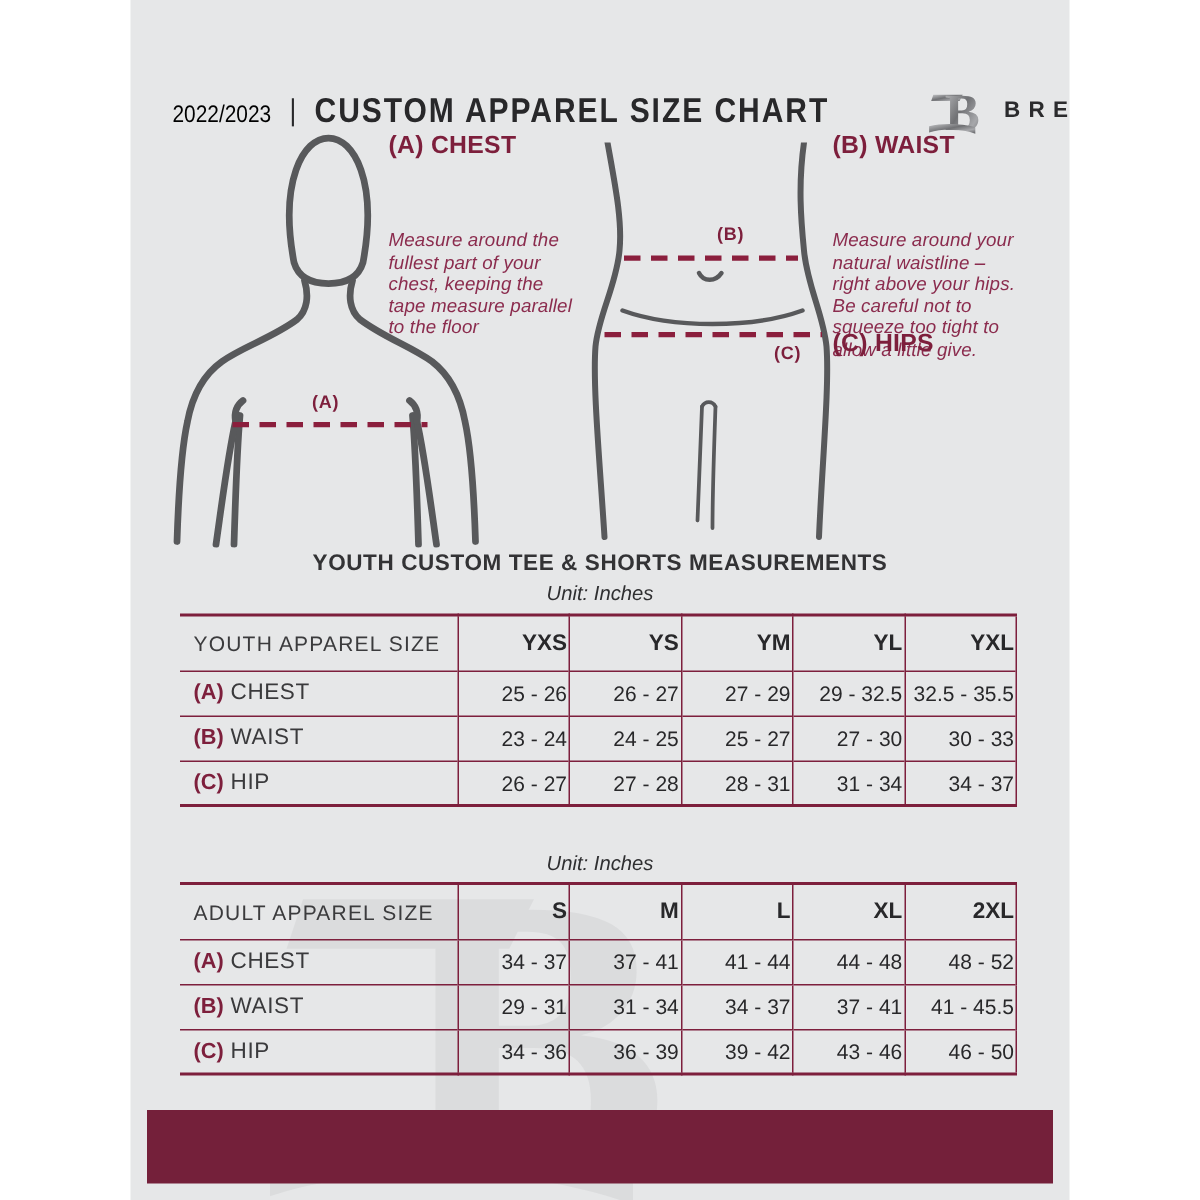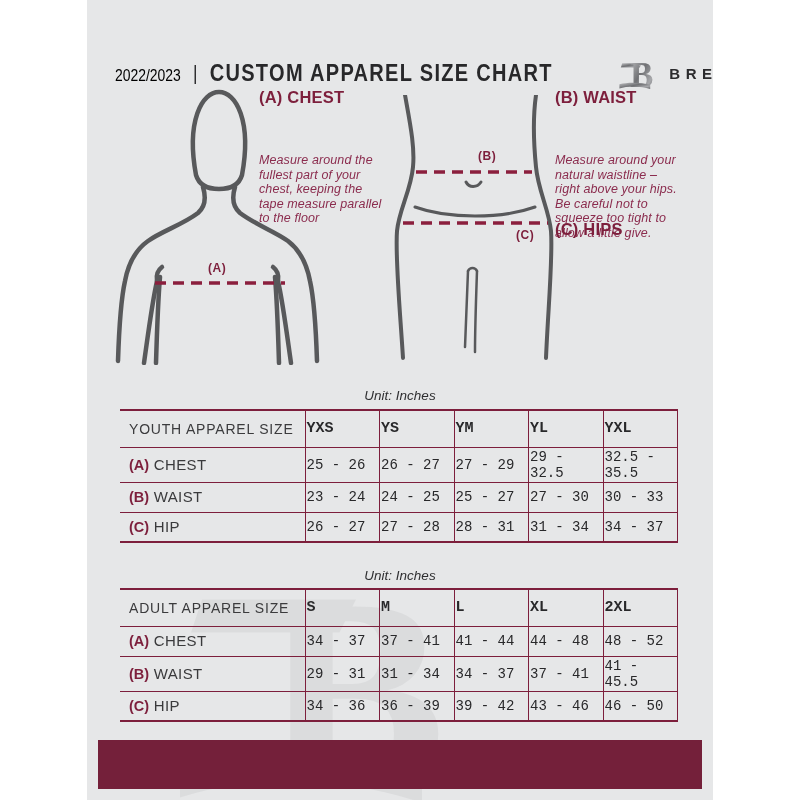--- a/index.html
+++ b/index.html
@@ -48,21 +48,21 @@
   .section-unit{position:absolute;width:100%;text-align:center;font-size:13.5px;font-style:italic;color:#2f2f31;}
   
   table.size-table{
     position:absolute;left:33px;width:558px;border-collapse:collapse;table-layout:fixed;
     border-top:2px solid var(--maroon);border-bottom:2px solid var(--maroon);
   }
   table.size-table th:first-child, table.size-table td:first-child{width:185px;}
   table.size-table thead tr{height:37px;}
   table.size-table tbody tr{height:30px;}
   table.size-table tbody td, table.size-table tbody th{border-top:1.5px solid var(--maroon);}
-  th.size-col, td.val{border-left:1.5px solid var(--maroon);text-align:left;font-family:Liberation Mono, monospace;}
+  th.size-col, td.val{border-left:1.5px solid var(--maroon);text-align:right;}
   th:last-child, td:last-child{border-right:1.5px solid var(--maroon);}
   th.label-col{text-align:left;padding-left:9px;font-weight:400;font-size:14px;
     letter-spacing:0.8px;color:var(--ink2);}
   th.size-col{font-weight:700;font-size:15px;color:var(--ink);}
   td.row-label{text-align:left;padding-left:9px;}
   .row-key{color:var(--maroon);font-weight:800;font-size:14.5px;}
   .row-name{color:#3a3a3c;font-size:15px;letter-spacing:0.4px;}
   td.val{font-size:14px;color:var(--ink);}
   
   .footer{position:absolute;left:11px;top:740px;width:604px;height:49px;background:var(--footer);}
@@ -146,20 +146,21 @@
 allow a little give.</div>
 
   <div class="guide-heading" style="left:468px;top:220px;">(C) HIPS</div>
 
   <svg class="watermark" viewBox="0 0 60 54">
     <path d="M6,13 L34,13 L31,19 L4,19 Z" fill="#55565a"></path>
     <text x="17" y="47" font-size="50" font-weight="bold" font-family="Liberation Serif, serif" fill="#55565a">B</text>
     <path d="M2,43 C14,40 32,40 46,44 L46,50 C32,45 14,45 2,49 Z" fill="#55565a"></path>
   </svg>
 
+  <div class="section-title" style="top:367px;">YOUTH CUSTOM TEE &amp; SHORTS MEASUREMENTS</div>
   <div class="section-unit" style="top:388px;">Unit: Inches</div>
   <table class="size-table" style="top:409px;">
       <thead>
         <tr>
           <th class="label-col">YOUTH APPAREL SIZE</th>
           <th class="size-col">YXS</th>
           <th class="size-col">YS</th>
           <th class="size-col">YM</th>
           <th class="size-col">YL</th>
           <th class="size-col">YXL</th>

